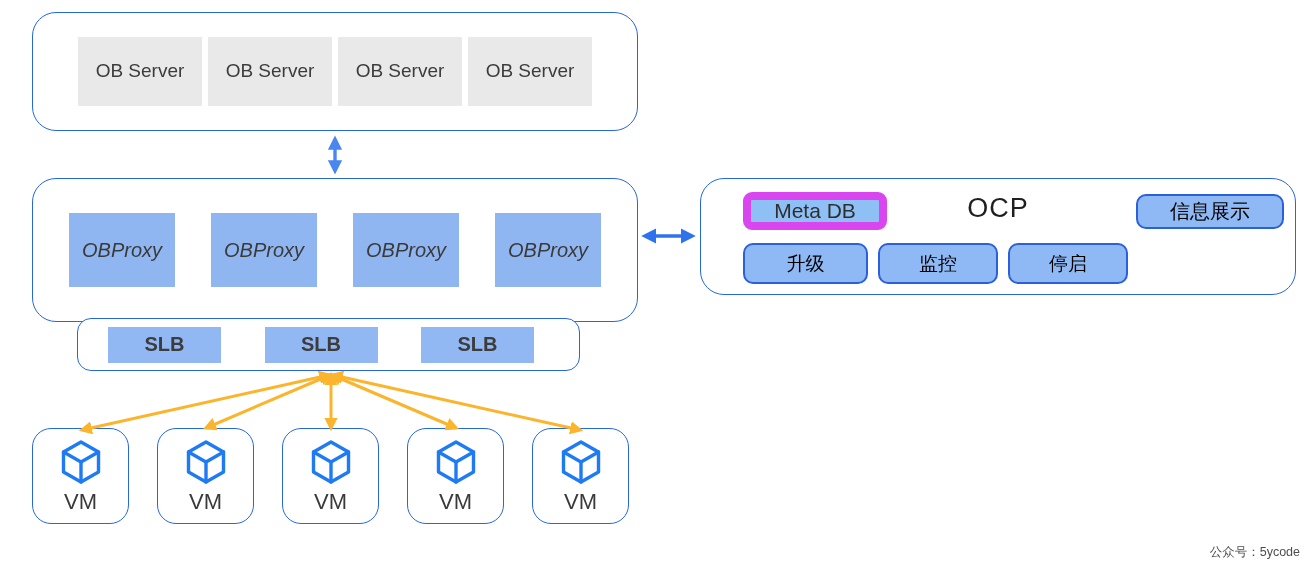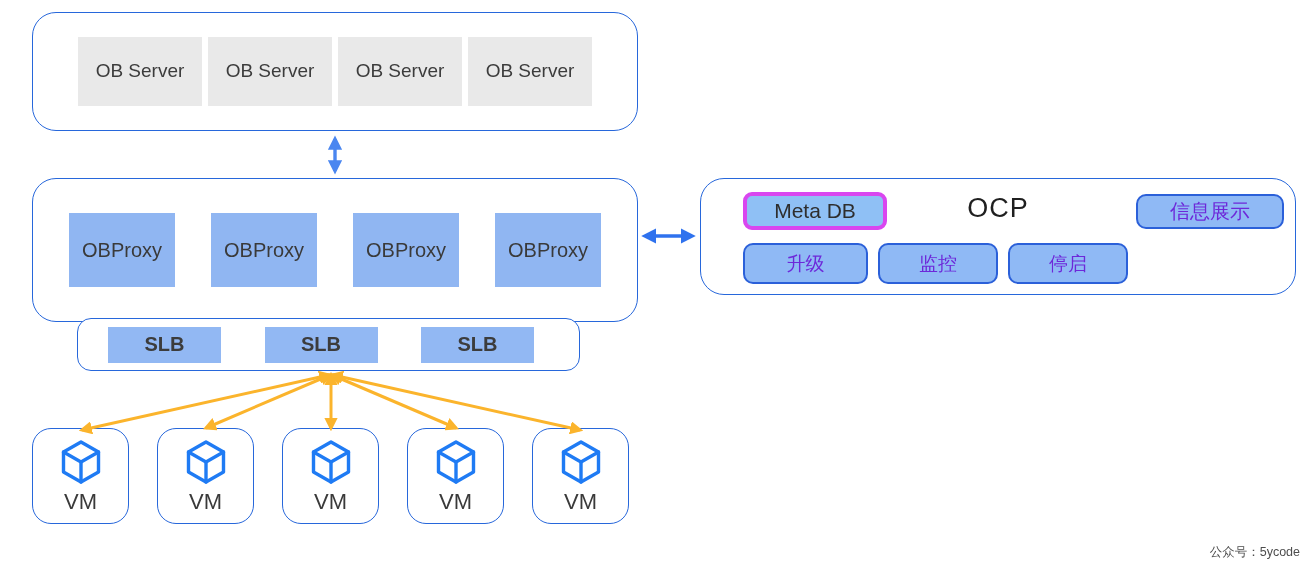--- a/index.html
+++ b/index.html
@@ -10,21 +10,21 @@
   }
   .canvas { position: absolute; inset: 0; width: 1316px; height: 574px; background: #ffffff; }
 
   
   .cluster {
     position: absolute; background: #ffffff;
     border: 1.6px solid #2767db; border-radius: 24px;
     display: flex; align-items: center; justify-content: center;
   }
   .ob-cluster     { left: 32px;  top: 12px;  width: 606px; height: 119px; gap: 6px; }
-  .obproxy-cluster{ left: 32px;  top: 178px; width: 606px; height: 144px; gap: 36px; }
+  .obproxy-cluster{ left: 32px;  top: 178px; width: 606px; height: 144px; gap: 36px; font-style: italic; }
   .slb-cluster    { left: 77px;  top: 318px; width: 503px; height: 53px; border-radius: 14px;
                     justify-content: space-between; padding: 0 45px 0 30px; font-weight: bold; }
   .ocp-panel      { left: 700px; top: 178px; width: 596px; height: 117px; display: block; }
 
   
   .ob-box {
     width: 124px; height: 69px; background: #e9e9e9;
     display: flex; align-items: center; justify-content: center; text-align: center;
     font-size: 19px; line-height: 1.3; color: #3c3c3c;
   }
@@ -39,28 +39,28 @@
     font-size: 20px; color: #3c3c3c;
   }
 
   
   .ocp-title {
     position: absolute; left: 0; right: 0; top: 14px; text-align: center;
     font-size: 27px; color: #1f1f1f; letter-spacing: 1px;
   }
   .metadb-box {
     position: absolute; left: 42px; top: 13px; width: 144px; height: 38px;
-    background: #8fc0f5; border: 4px solid #d946ef; border-radius: 9px;
+    background: #8fc0f5; border: 8px solid #d946ef; border-radius: 9px;
     display: flex; align-items: center; justify-content: center;
     font-size: 21px; color: #2e2e2e;
   }
   .ocp-chip {
     position: absolute; background: #8fb9f5; border: 2px solid #2b60d9; border-radius: 10px;
     display: flex; align-items: center; justify-content: center;
-    font-size: 19px; color: #6d28d9;
+    font-size: 19px; color: #000000;
   }
   .chip-info    { left: 435px; top: 15px; width: 148px; height: 35px; font-size: 20px; }
   .chip-upgrade { left: 42px;  top: 64px; width: 125px; height: 41px; }
   .chip-monitor { left: 177px; top: 64px; width: 120px; height: 41px; }
   .chip-stop    { left: 307px; top: 64px; width: 120px; height: 41px; }
   .chip-config  { left: 437px; top: 64px; width: 146px; height: 41px; }
 
   
   .vm-box {
     position: absolute; top: 428px; width: 97px; height: 96px;

